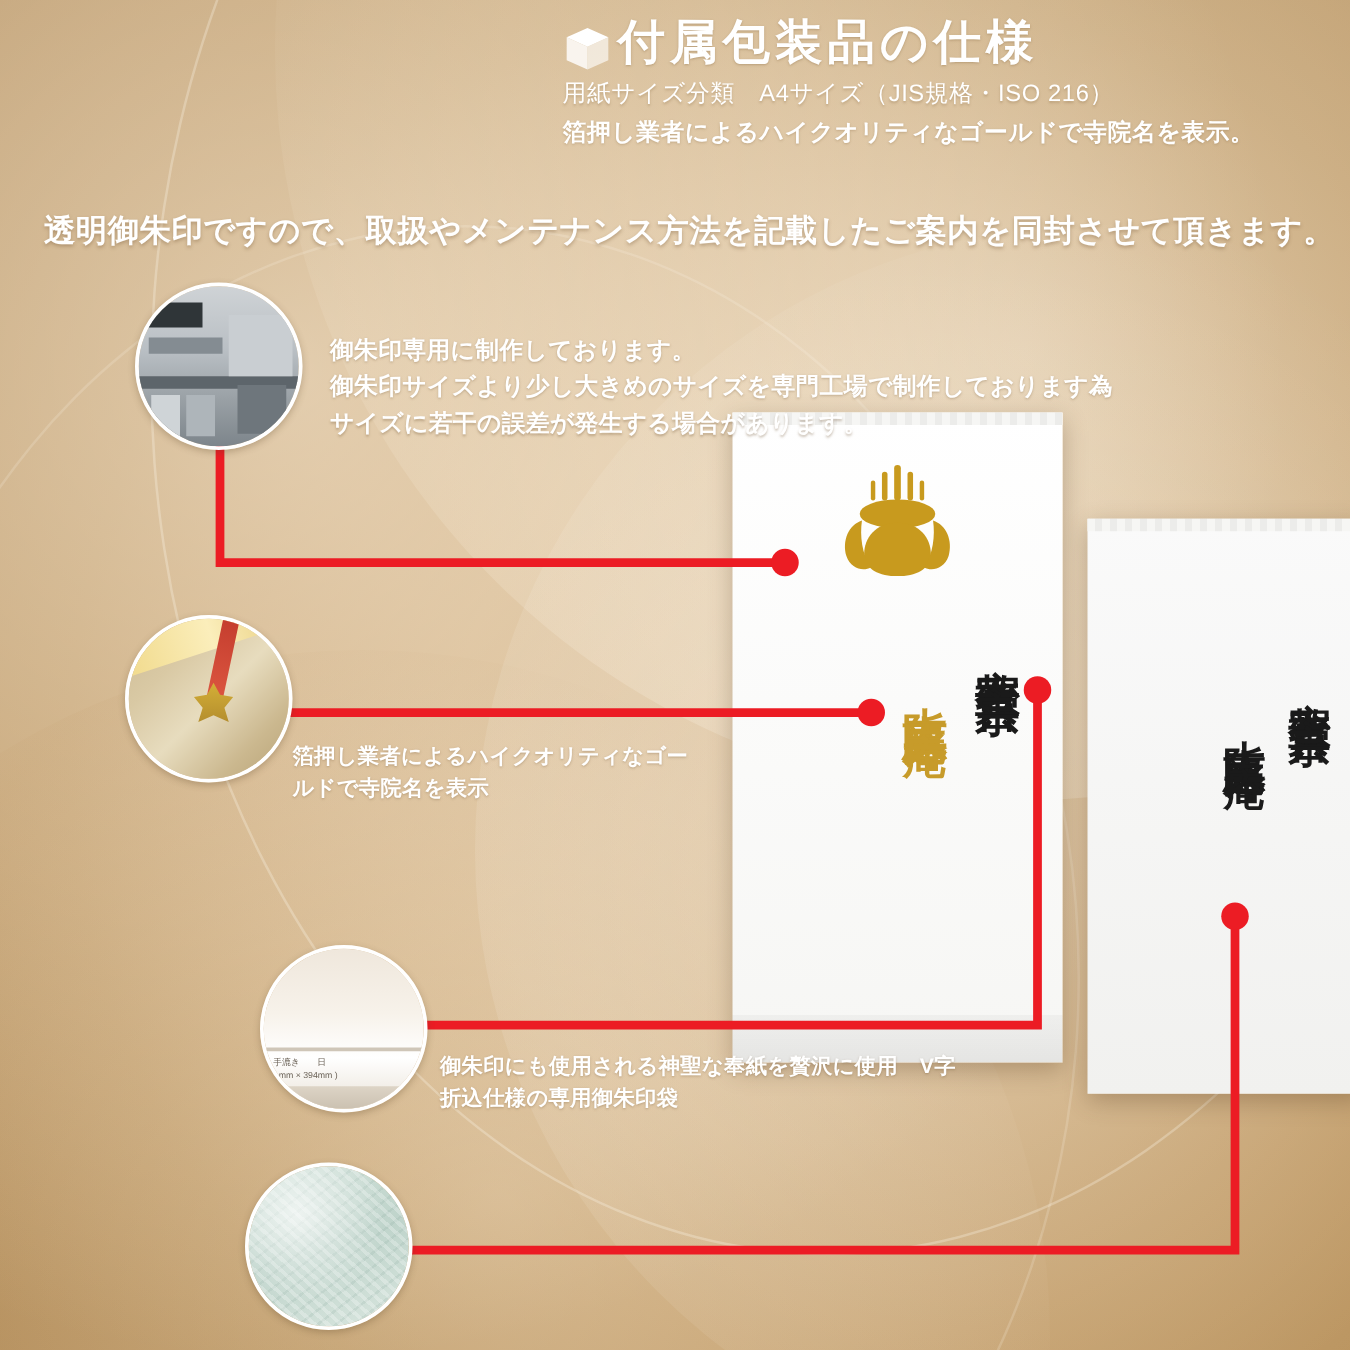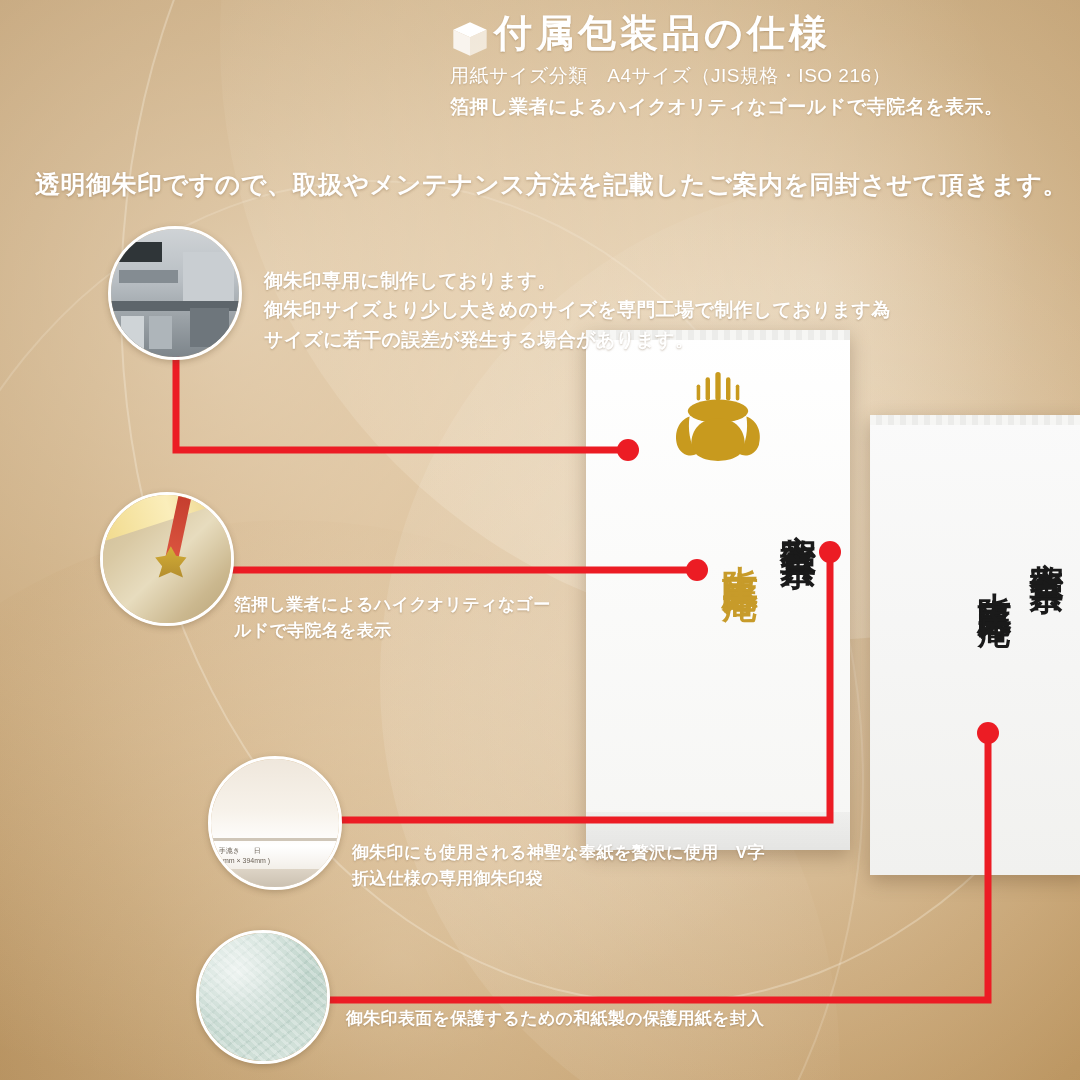--- a/index.html
+++ b/index.html
@@ -297,15 +297,14 @@
 
   <div class="circ c4">
     <div class="photo-washi"></div>
   </div>
 
   <div class="note n1" style="white-space:pre-line;">御朱印専用に制作しております。
 御朱印サイズより少し大きめのサイズを専門工場で制作しております為
 サイズに若干の誤差が発生する場合があります。</div>
   <div class="note n3" style="white-space:pre-line;">御朱印にも使用される神聖な奉紙を贅沢に使用　V字折込仕様の専用御朱印袋</div>
   <div class="note n2" style="white-space:pre-line;">箔押し業者によるハイクオリティなゴールドで寺院名を表示</div>
-  <div class="note n4" style="white-space:pre-line;">御朱印表面を保護するための和紙製の保護用紙を封入</div>
 
 </div>
 
 </body></html>

